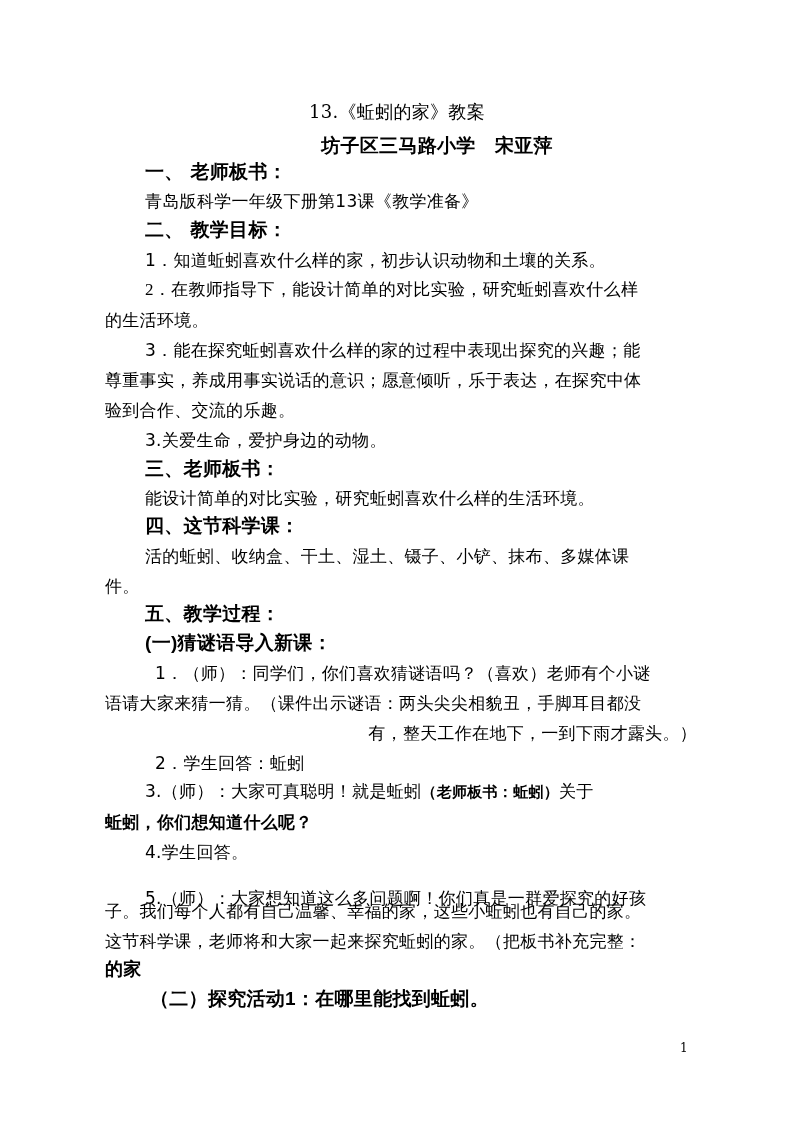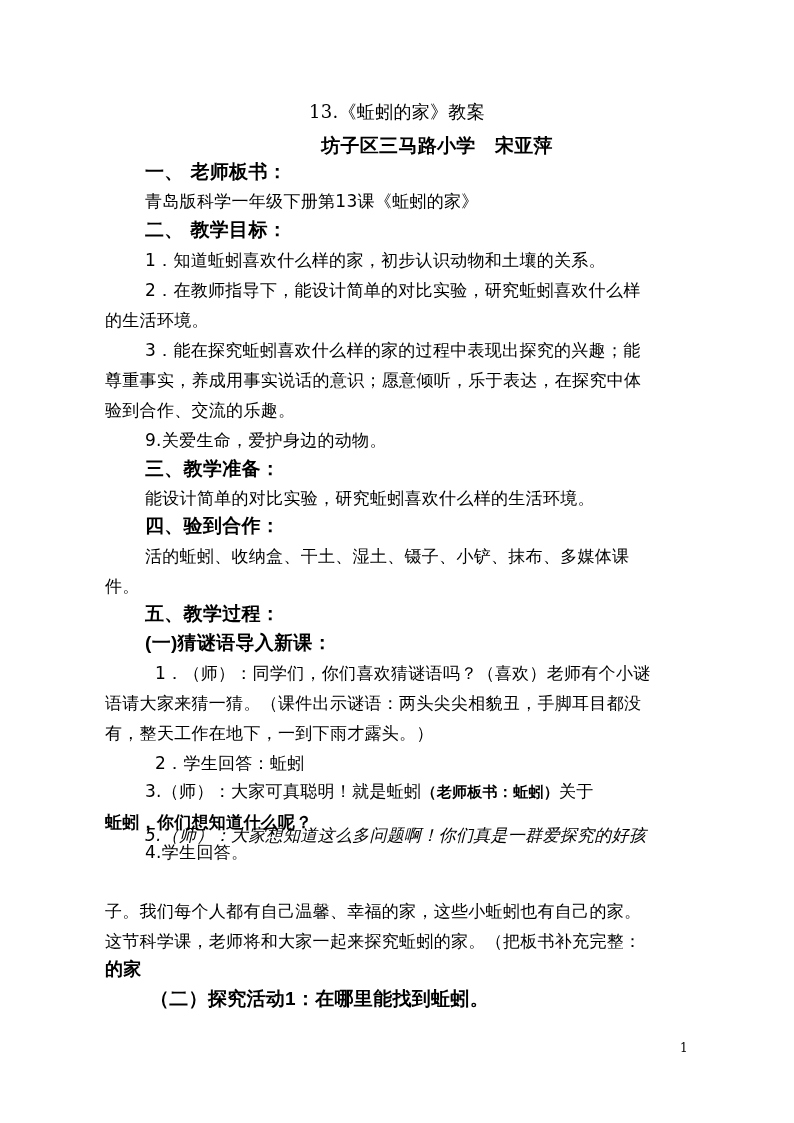--- a/index.html
+++ b/index.html
@@ -19,51 +19,51 @@
   </style>
 </head>
 <body>
 
 <div class="page">
 
   <div class="line center title" style="top:101px;">13.《蚯蚓的家》教案</div>
   <div class="line center bold" style="top:134px; font-size:19px;margin-left:40px;">坊子区三马路小学　宋亚萍</div>
 
   <div class="line heading ind1" style="top:160px;">一、 老师板书：</div>
-  <div class="line ind1" style="top:190px;">青岛版科学一年级下册第13课《蚯蚓的家》</div>
+  <div class="line ind1" style="top:190px;">青岛版科学一年级下册第13课《教学准备》</div>
 
   <div class="line heading ind1" style="top:218px;">二、 教学目标：</div>
   <div class="line ind1" style="top:249px;">1．知道蚯蚓喜欢什么样的家，初步认识动物和土壤的关系。</div>
-  <div class="line ind1" style="top:279px;">2．在教师指导下，能设计简单的对比实验，研究蚯蚓喜欢什么样</div>
+  <div class="line ind1" style="top:279px;font-family:Liberation Serif, serif;">2．在教师指导下，能设计简单的对比实验，研究蚯蚓喜欢什么样</div>
   <div class="line" style="top:309px;">的生活环境。</div>
   <div class="line ind1" style="top:339px;">3．能在探究蚯蚓喜欢什么样的家的过程中表现出探究的兴趣；能</div>
   <div class="line" style="top:369px;">尊重事实，养成用事实说话的意识；愿意倾听，乐于表达，在探究中体</div>
   <div class="line" style="top:399px;">验到合作、交流的乐趣。</div>
-  <div class="line ind1" style="top:429px;">9.关爱生命，爱护身边的动物。</div>
+  <div class="line ind1" style="top:429px;">3.关爱生命，爱护身边的动物。</div>
 
-  <div class="line heading ind1" style="top:457px;">三、教学准备：</div>
+  <div class="line heading ind1" style="top:457px;">三、老师板书：</div>
   <div class="line ind1" style="top:487px;">能设计简单的对比实验，研究蚯蚓喜欢什么样的生活环境。</div>
 
-  <div class="line heading ind1" style="top:514px;">四、验到合作：</div>
+  <div class="line heading ind1" style="top:514px;">四、这节科学课：</div>
   <div class="line ind1" style="top:545px;">活的蚯蚓、收纳盒、干土、湿土、镊子、小铲、抹布、多媒体课</div>
   <div class="line" style="top:575px;">件。</div>
 
   <div class="line heading ind1" style="top:602px;">五、教学过程：</div>
   <div class="line sub ind1" style="top:632px;">(一)猜谜语导入新课：</div>
   <div class="line ind3" style="top:662px;">1．（师）：同学们，你们喜欢猜谜语吗？（喜欢）老师有个小谜</div>
   <div class="line" style="top:692px;">语请大家来猜一猜。（课件出示谜语：两头尖尖相貌丑，手脚耳目都没</div>
-  <div class="line" style="top:722px;">有，整天工作在地下，一到下雨才露头。）</div>
+  <div class="line" style="top:722px;text-align:right;">有，整天工作在地下，一到下雨才露头。）</div>
   <div class="line ind3" style="top:752px;">2．学生回答：蚯蚓</div>
 
   <div class="line ind1" style="top:780px;">
     <span>3.（师）：大家可真聪明！就是蚯蚓</span><span class="inline-bold">（老师板书：蚯蚓）</span><span>关于</span>
   </div>
   <div class="line" style="top:811px;font-weight:bold;">蚯蚓，你们想知道什么呢？</div>
   <div class="line ind1" style="top:841px;">4.学生回答。</div>
-  <div class="line ind1" style="top:824px;font-style:italic;">5.（师）：大家想知道这么多问题啊！你们真是一群爱探究的好孩</div>
+  <div class="line ind1" style="top:887px;">5.（师）：大家想知道这么多问题啊！你们真是一群爱探究的好孩</div>
   <div class="line" style="top:900px;">子。我们每个人都有自己温馨、幸福的家，这些小蚯蚓也有自己的家。</div>
   <div class="line" style="top:930px;">这节科学课，老师将和大家一起来探究蚯蚓的家。（把板书补充完整：</div>
   <div class="line bold" style="top:958px; font-size:18px;">的家</div>
 
   <div class="line sub" style="top:988px; left:150px;">（二）探究活动1：在哪里能找到蚯蚓。</div>
 
   <div class="pagenum">1</div>
 </div>
 
 </body></html>

